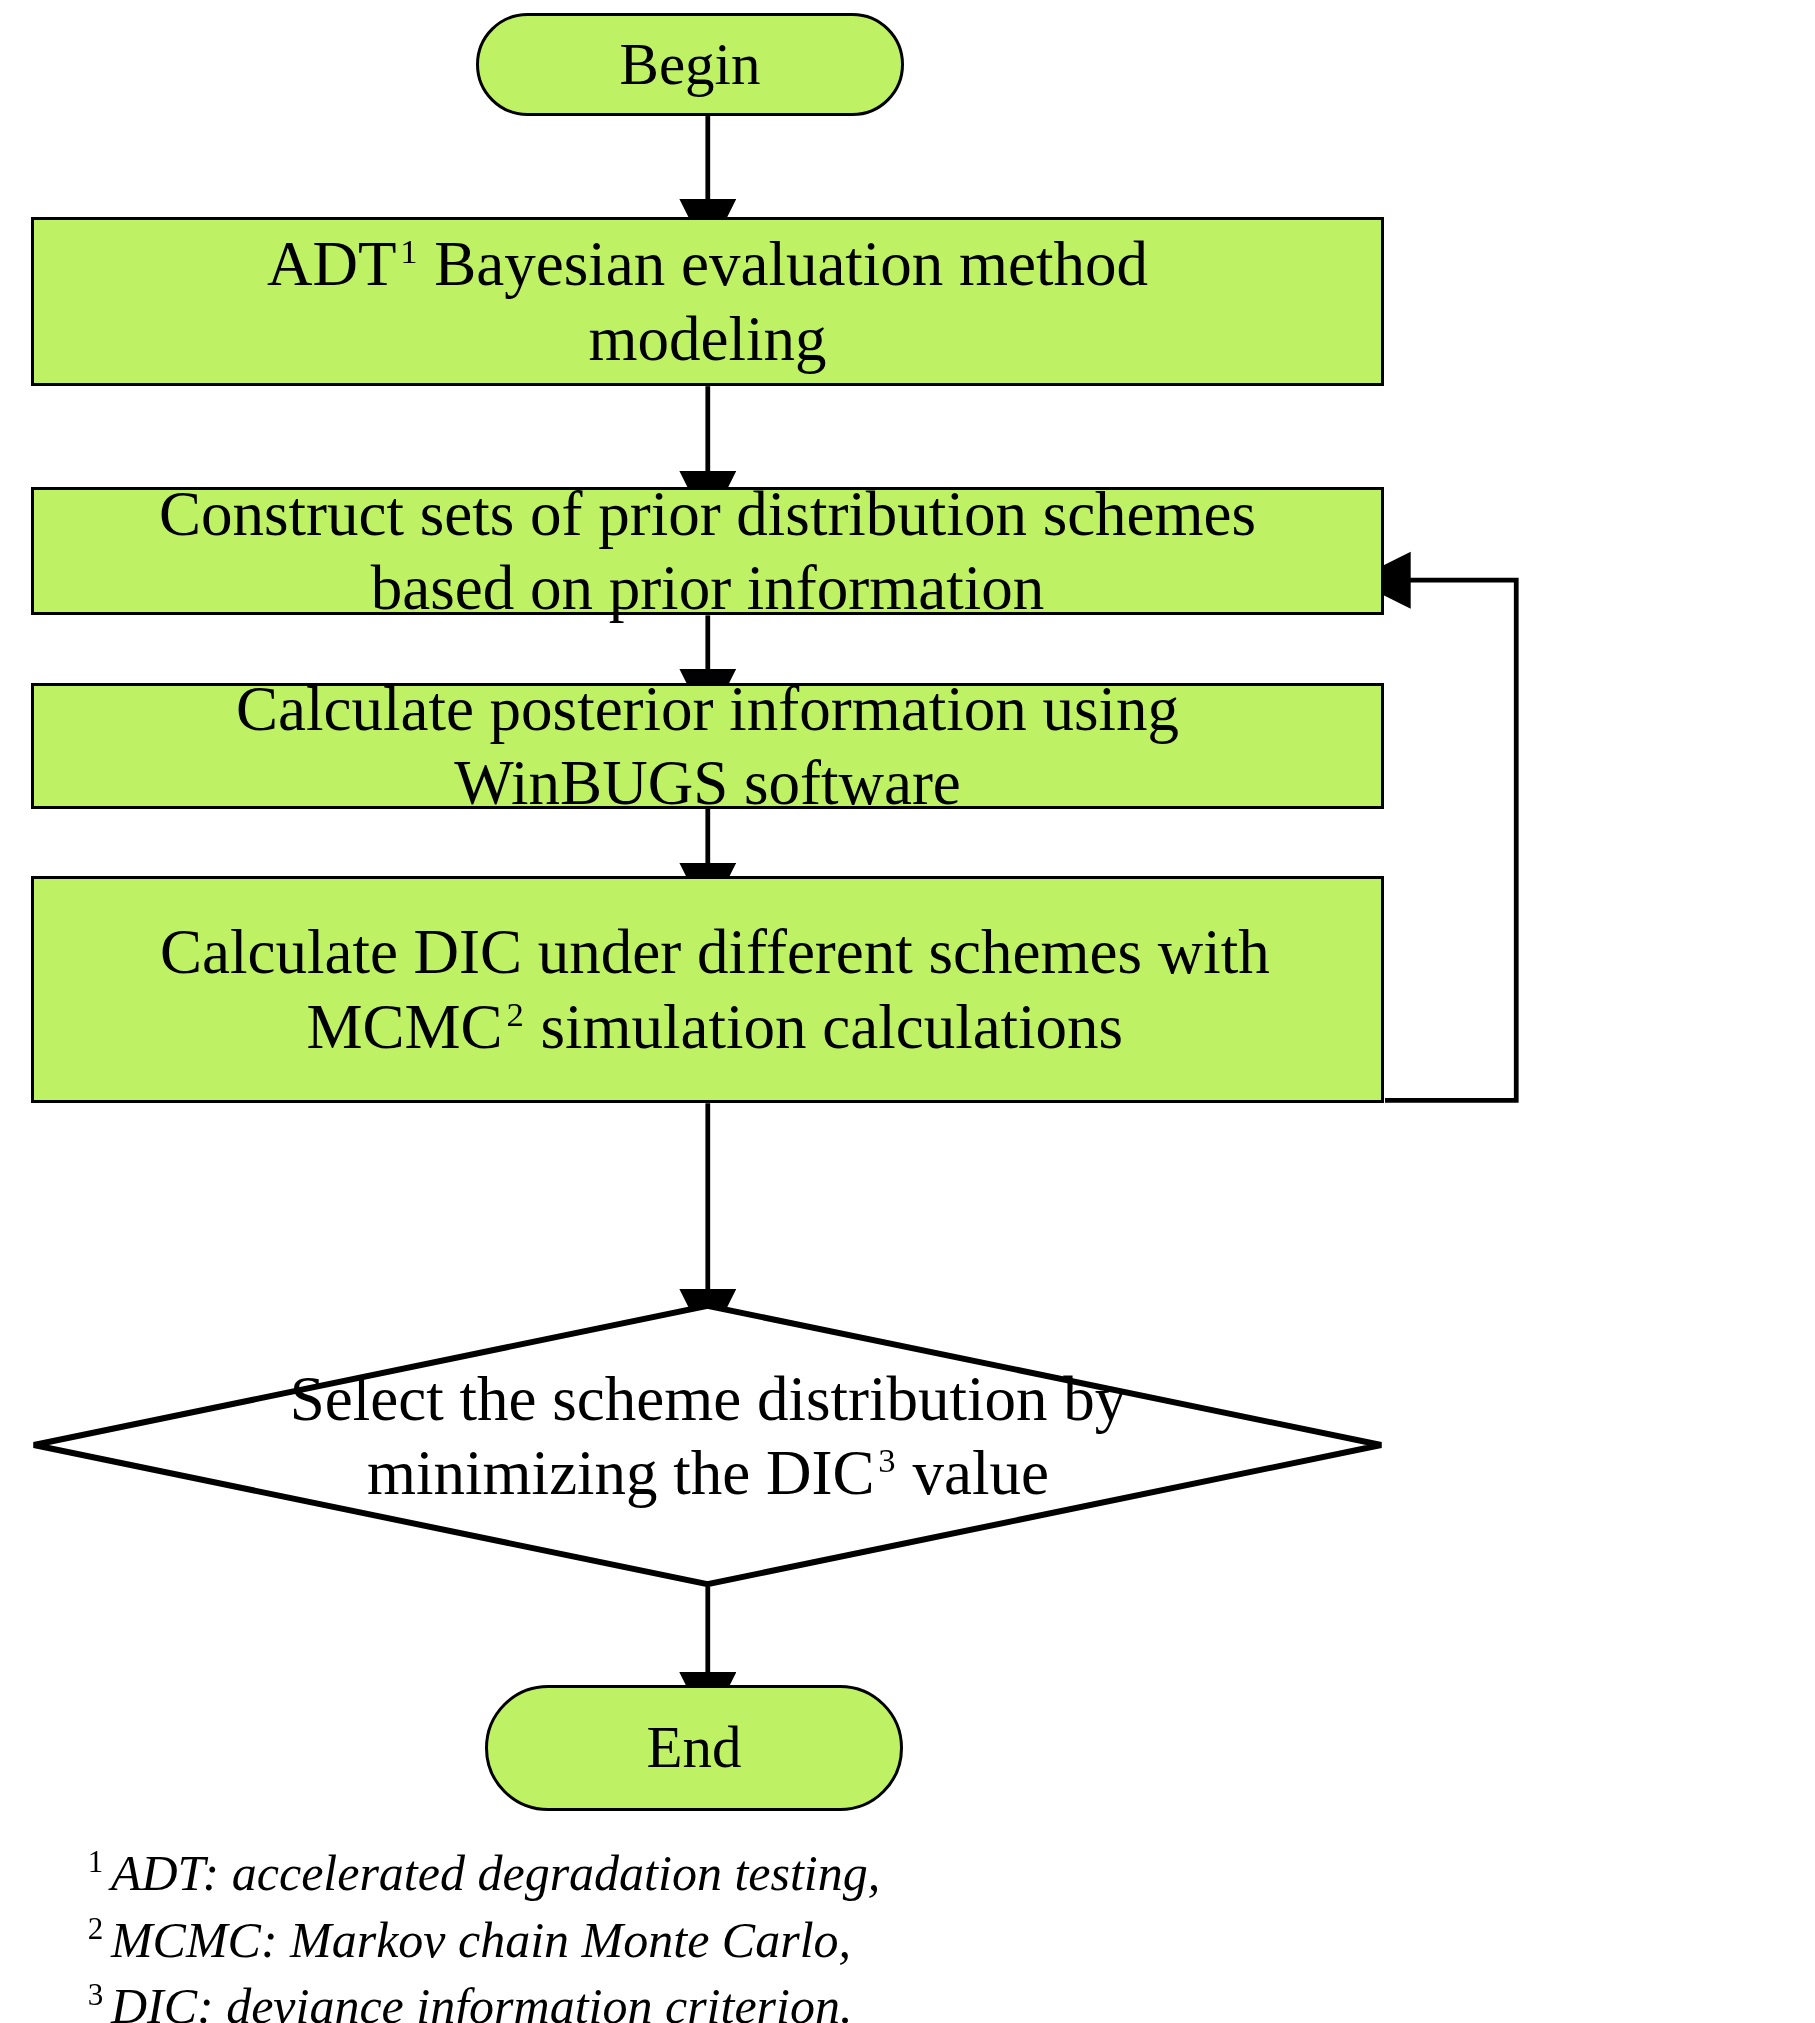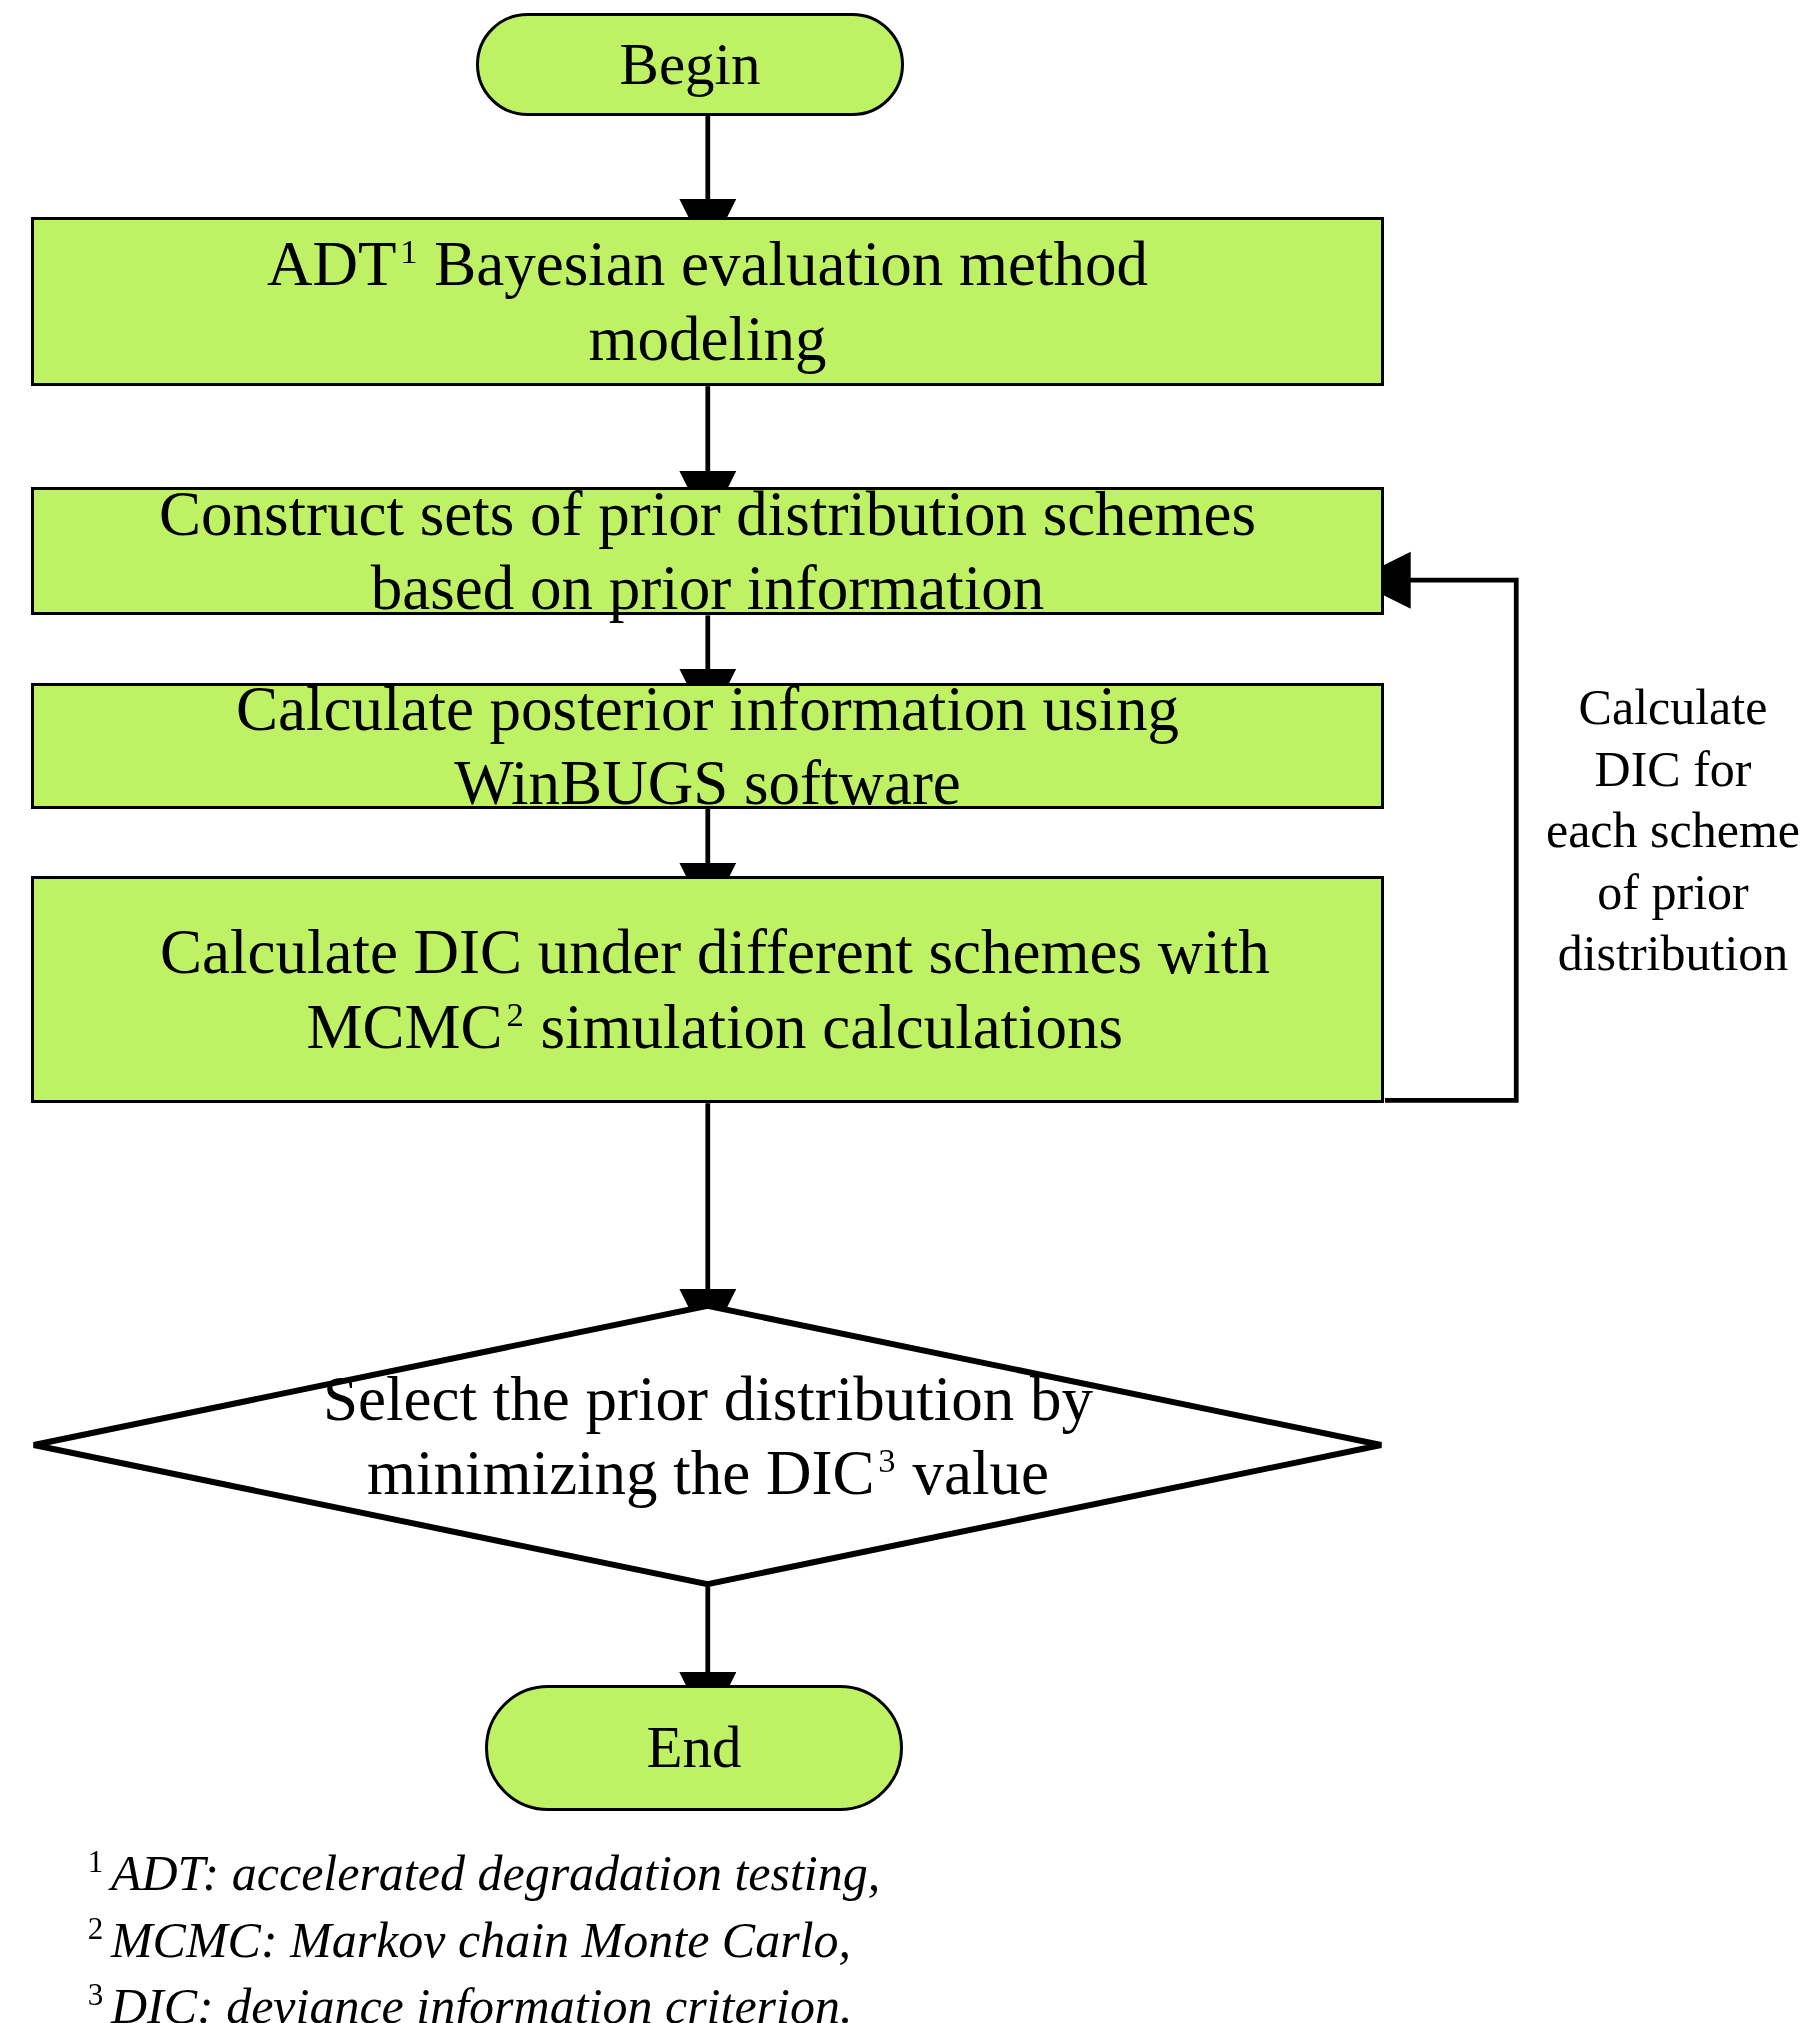--- a/index.html
+++ b/index.html
@@ -162,33 +162,28 @@
 
   <div class="node process" id="node-step4" style="left:31px; top:876px; width:1353px; height:227px;padding-left:28px;">
     <span class="label"><span>Calculate DIC under different schemes with
 MCMC</span><sup>2</sup><span> simulation calculations</span></span>
   </div>
 
   <div id="decision-wrap">
     <svg viewBox="0 0 1423 299" preserveAspectRatio="none" xmlns="http://www.w3.org/2000/svg">
       <polygon points="711.5,3 1420,149.5 711.5,296 3,149.5" fill="#ffffff" stroke="#000000" stroke-width="6" vector-effect="non-scaling-stroke"></polygon>
     </svg>
-    <div id="decision-text"><span>Select the prior distribution by
+    <div id="decision-text"><span>Select the scheme distribution by
 minimizing the DIC</span><sup>3</sup><span> value</span></div>
   </div>
 
   <div class="node terminator" id="node-end" style="left:485px; top:1685px; width:418px; height:126px;">
     <span class="label">End</span>
   </div>
 
-  <div id="loop-caption">Calculate
-DIC  for
-each scheme
-of prior
-distribution</div>
 
   <div id="footnotes">
     <div class="fn"><sup>1</sup><span>ADT: accelerated degradation testing,</span></div>
     <div class="fn"><sup>2</sup><span>MCMC: Markov chain Monte Carlo,</span></div>
     <div class="fn"><sup>3</sup><span>DIC: deviance information criterion.</span></div>
   </div>
 
 </div>
 
 

